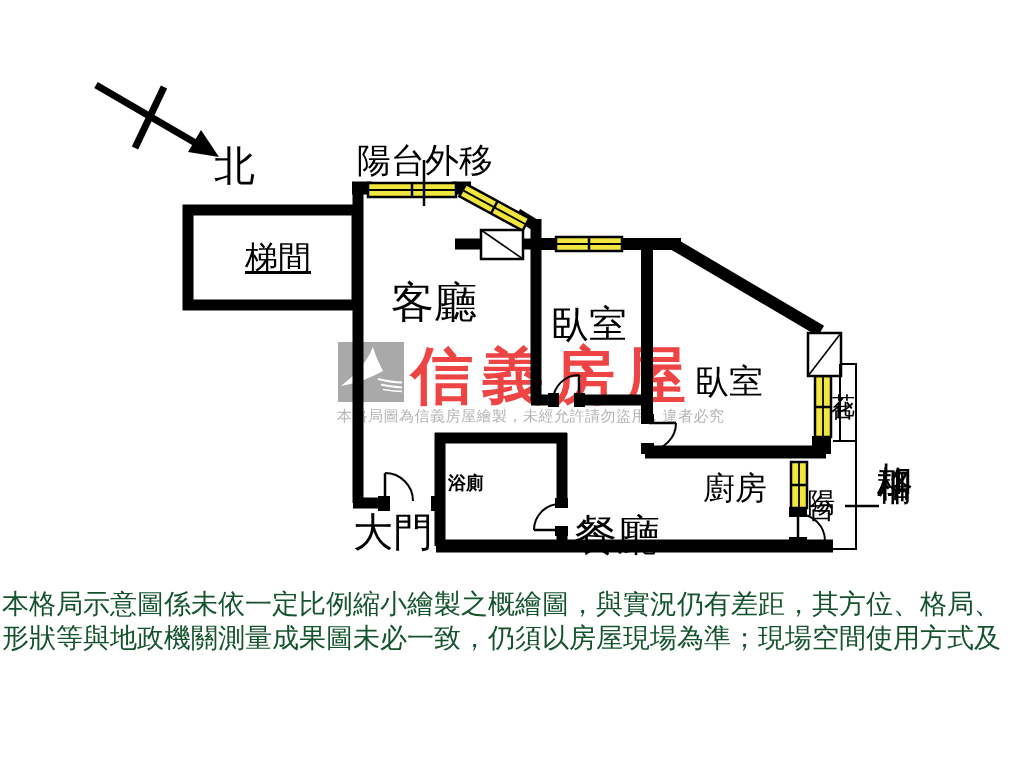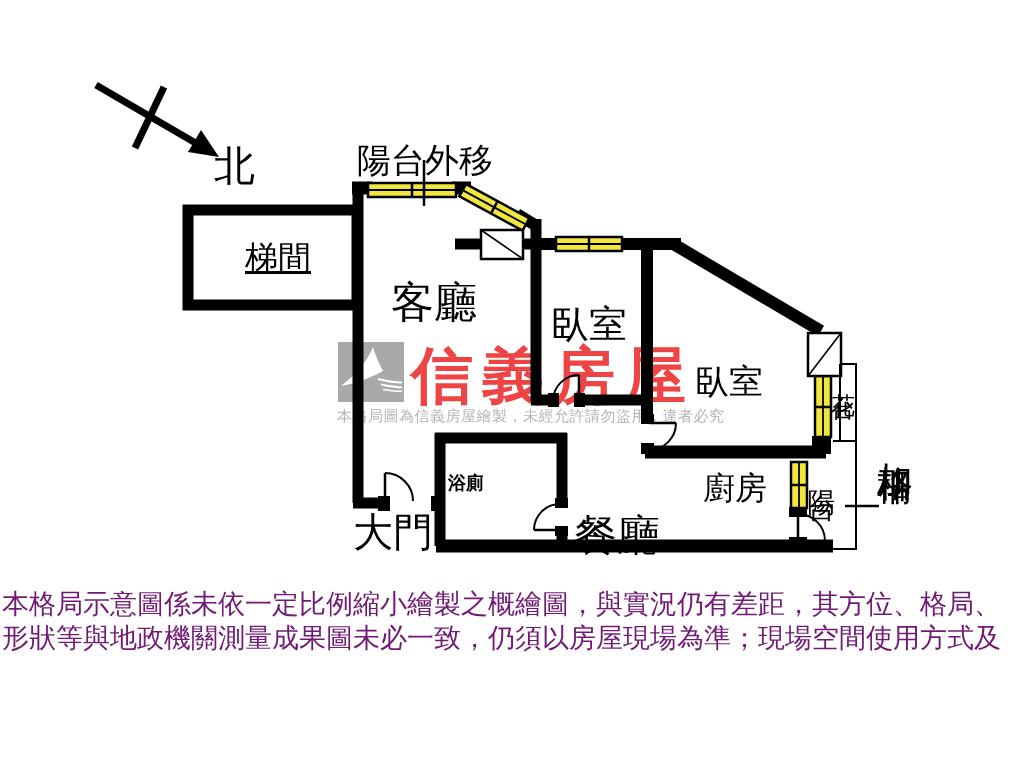--- a/index.html
+++ b/index.html
@@ -22,21 +22,21 @@
   #lbl-bed1{left:551px;top:299px;font-size:38px;}
   #lbl-bed2{left:695px;top:359px;font-size:34px;}
   #lbl-bath{left:448px;top:471px;font-size:18px;font-weight:bold;}
   #lbl-dining{left:574px;top:463px;font-size:43px;margin-top:44px;}
   #lbl-kitchen{left:703px;top:467px;font-size:32px;}
   #lbl-door{left:353px;top:505px;font-size:40px;}
   #lbl-balcony{left:807px;top:468px;font-size:28px;letter-spacing:3px;}
   #lbl-flower{left:831px;top:374px;font-size:24px;letter-spacing:3px;}
   #lbl-grille{left:877px;top:433px;font-size:36px;letter-spacing:4px;}
   
-  #disclaimer{left:2px;top:587px;width:1022px;font-size:27px;line-height:33.5px;color:#701a75;z-index:30;}
+  #disclaimer{left:2px;top:587px;width:1022px;font-size:27px;line-height:33.5px;color:#14532d;z-index:30;}
   #disclaimer div{white-space:nowrap;}
 </style>
 </head>
 <body>
 
 <div id="canvas">
 
   <div id="wm">
     <div id="wm-logo" class="abs">
       <svg width="66" height="60" viewBox="0 0 66 60">

